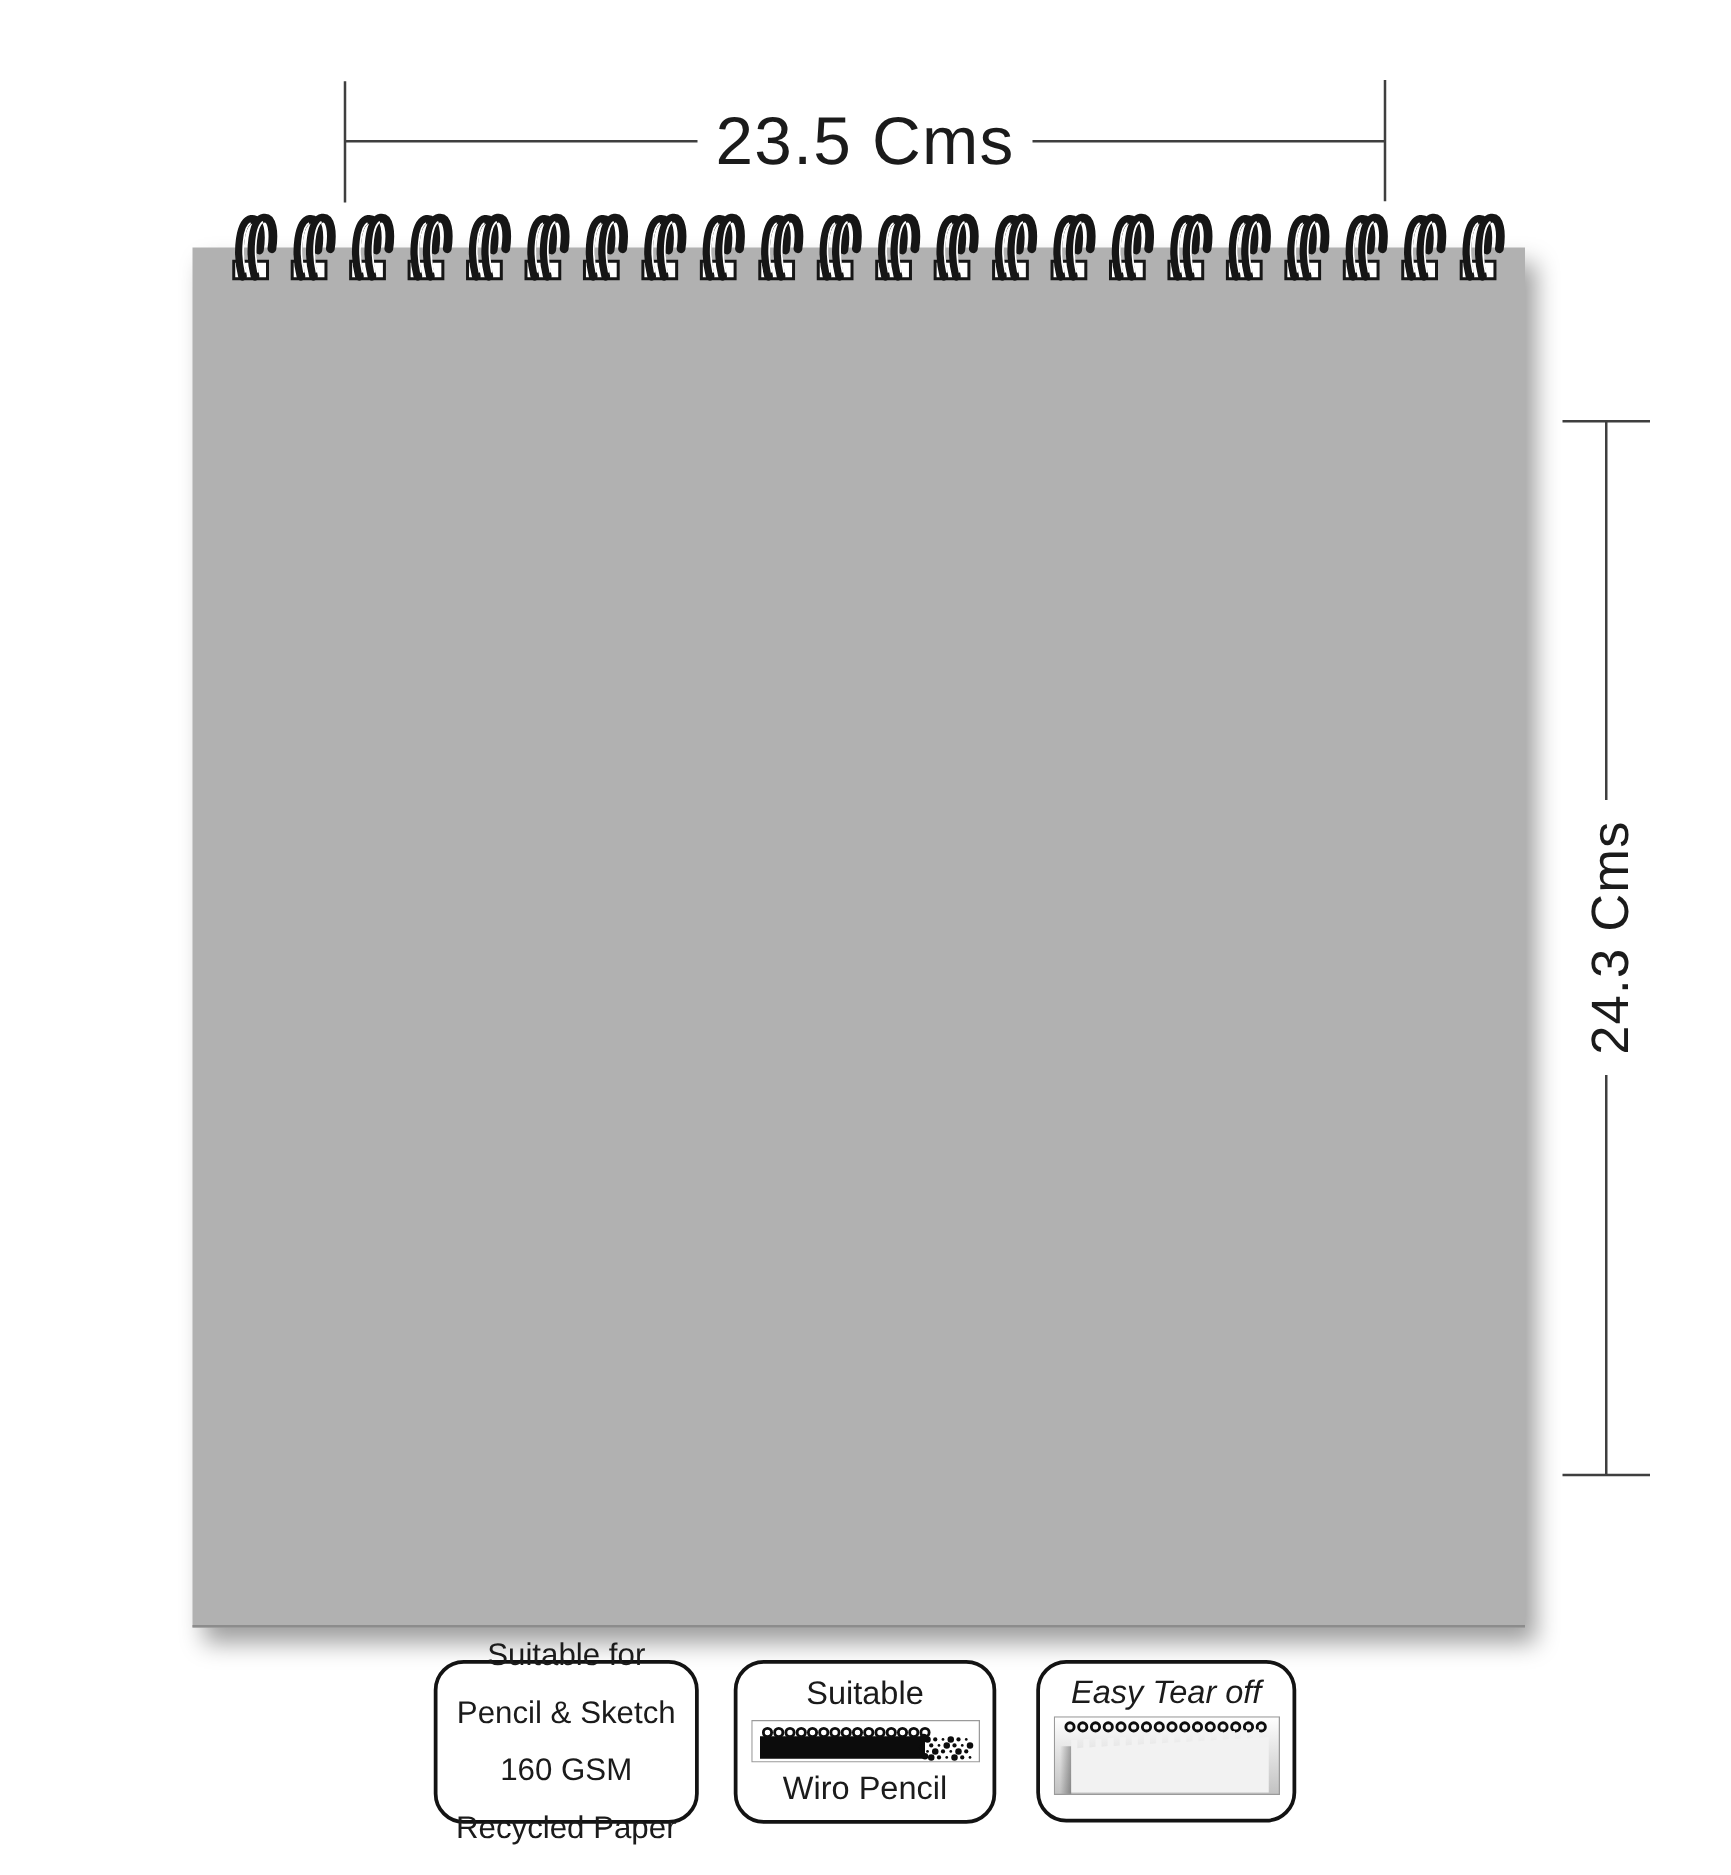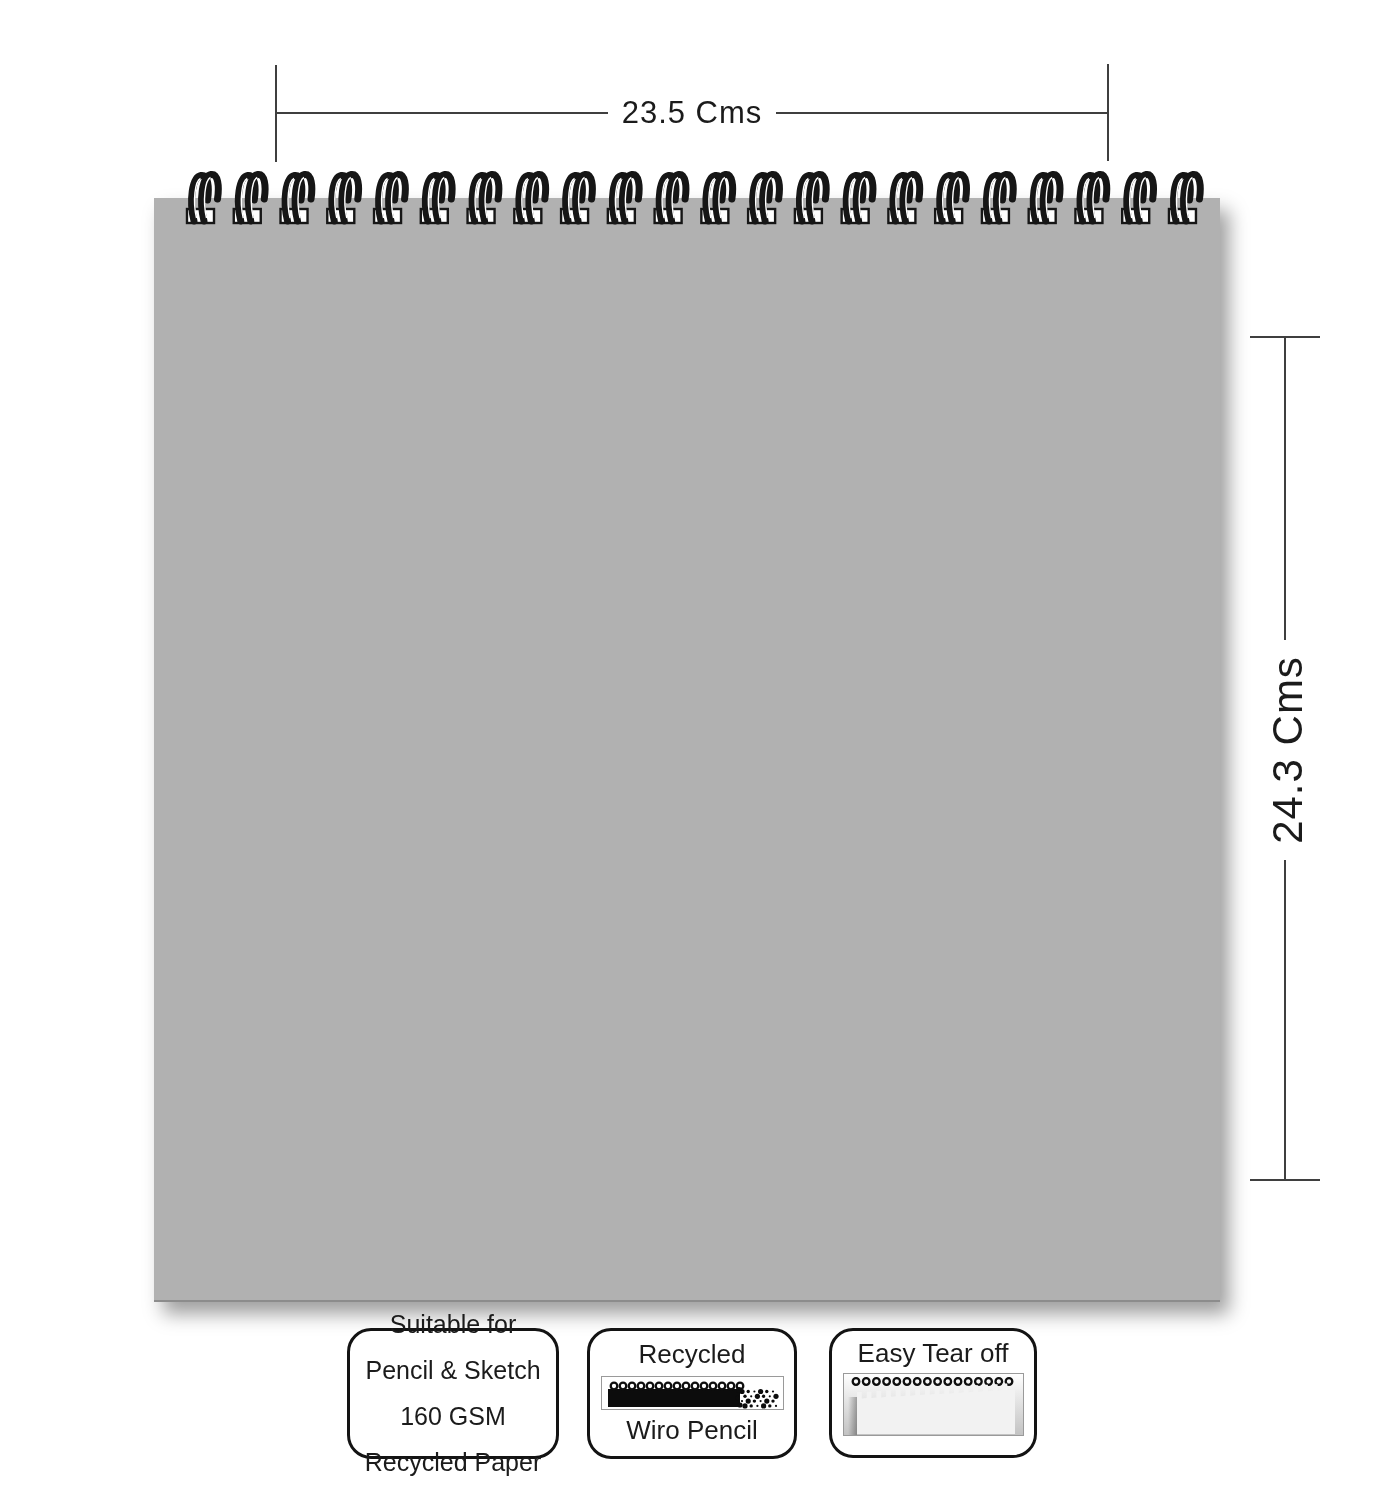--- a/index.html
+++ b/index.html
@@ -13,21 +13,21 @@
   .stage{
     position:relative;width:1385px;height:1500px;background:#ffffff;overflow:hidden;
   }
   
   .dim-w{
     position:absolute;left:276px;top:92px;width:832px;height:42px;
     display:flex;align-items:center;
   }
   .dline{flex:1;height:0;border-top:2px solid var(--line);}
   .dim-label{
-    font-size:31px;color:var(--ink);padding:0 14px;white-space:nowrap;letter-spacing:1px;
+    font-size:54px;color:var(--ink);padding:0 14px;white-space:nowrap;letter-spacing:1px;
   }
   .tick-v{position:absolute;width:2px;background:var(--line);}
   .tick-h{position:absolute;height:2px;background:var(--line);}
   #tickL{left:275px;top:65px;height:97px;}
   #tickR{left:1107px;top:64px;height:97px;}
   
   .pad{
     position:absolute;left:154px;top:198px;width:1066px;height:1104px;
     background:var(--pad-gray);
     border-bottom:2px solid #8c8c8c;
@@ -49,21 +49,21 @@
   }
   
   .feature-box{
     position:absolute;top:1328px;background:#fff;
     border:3px solid #131313;border-radius:24px;
     color:var(--ink);text-align:center;font-size:26px;
     display:flex;flex-direction:column;align-items:center;
   }
   #box-paper{left:347px;width:212px;height:131px;justify-content:center;line-height:31px;font-size:25px;gap:15px;}
   #box-binding{left:587px;width:210px;height:131px;justify-content:space-between;padding:8px 0 10px;}
-  #box-tear{left:829px;width:208px;height:130px;padding:7px 0 0;}
+  #box-tear{left:829px;width:208px;height:130px;padding:7px 0 0;font-style:italic;}
   .thumb{display:block;}
   .thumb-frame{fill:#ffffff;stroke:#9a9a9a;stroke-width:1;}
   .mini-loop{fill:none;stroke:#0e0e0e;stroke-width:2.3;}
   .dot{fill:#0c0c0c;}
 </style>
 </head>
 <body>
 
 <div class="stage">
 
@@ -120,21 +120,21 @@
   <span class="dim-label-v">24.3 Cms</span>
 
   <div class="feature-box" id="box-paper">
     <span>Suitable for</span>
     <span>Pencil &amp; Sketch</span>
     <span>160 GSM</span>
     <span>Recycled Paper</span>
   </div>
 
   <div class="feature-box" id="box-binding">
-    <span>Recycled</span>
+    <span>Suitable</span>
     <svg class="thumb" width="183" height="34" viewBox="0 0 183 34" aria-hidden="true">
       <rect class="thumb-frame" x="0.5" y="0.5" width="182" height="33"></rect>
       <rect x="7" y="13" width="132" height="18" fill="#0c0c0c"></rect>
       <g class="loop-row">
           <circle cx="13" cy="10" r="3.3" class="mini-loop"></circle>
           <circle cx="22" cy="10" r="3.3" class="mini-loop"></circle>
           <circle cx="31" cy="10" r="3.3" class="mini-loop"></circle>
           <circle cx="40" cy="10" r="3.3" class="mini-loop"></circle>
           <circle cx="49" cy="10" r="3.3" class="mini-loop"></circle>
           <circle cx="58" cy="10" r="3.3" class="mini-loop"></circle>

